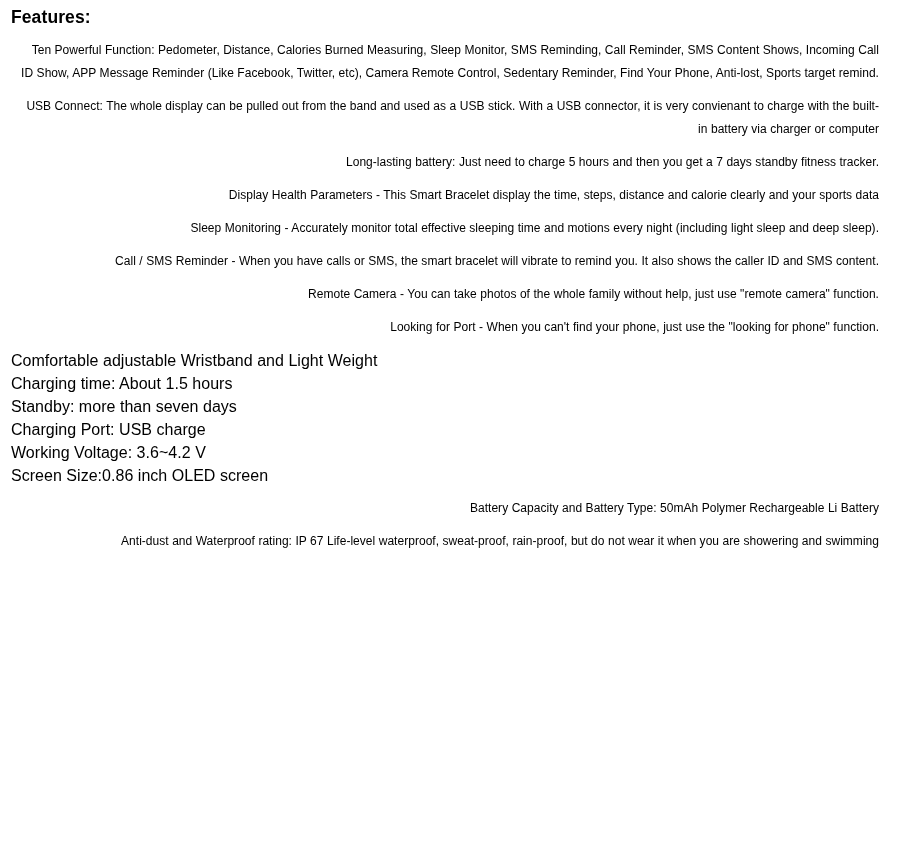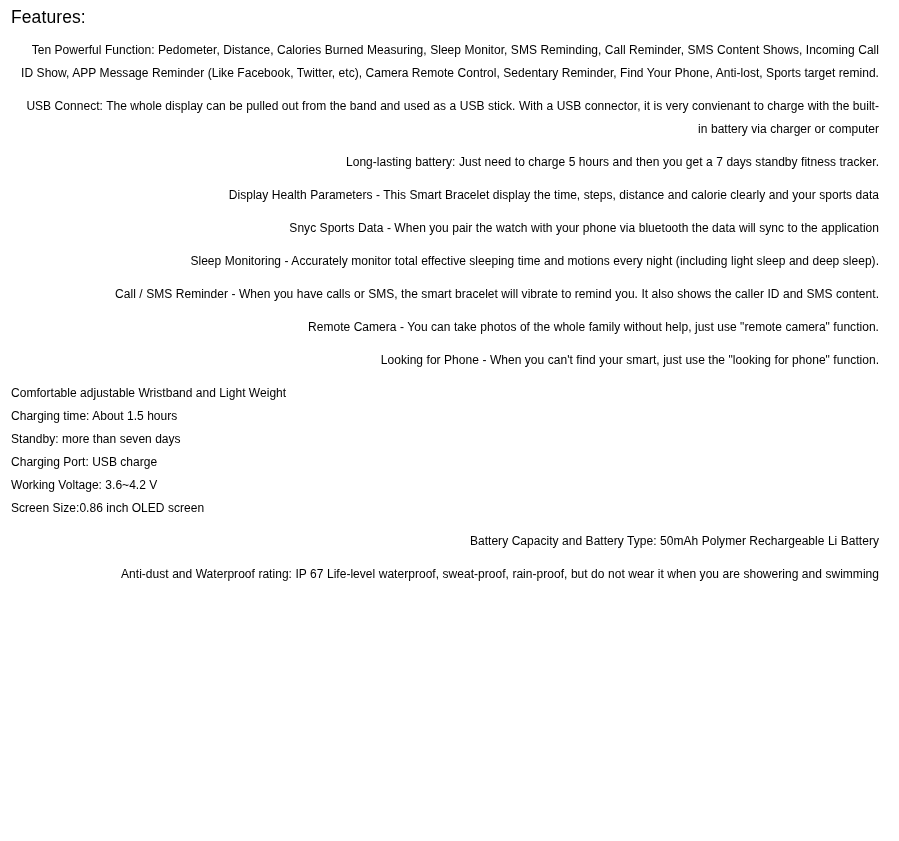--- a/index.html
+++ b/index.html
@@ -13,58 +13,57 @@
     font-family: "Liberation Sans", sans-serif;
     color: #000000;
     overflow: hidden;
   }
   .doc {
     padding: 6px 10px 0 11px;
     box-sizing: border-box;
     width: 899px;
   }
   .heading {
-    font-weight: normal;
+    font-weight: bold;
     font-size: 17.5px;
     line-height: 23px;
     margin: 0;
     letter-spacing: 0.1px;
   }
   .para {
     font-size: 12px;
     line-height: 23px;
     margin: 10px;
     letter-spacing: 0.03px;
     text-align: right;
     word-spacing: 0.1px;
   }
   .spec {
-    font-size: 12px;
+    font-size: 16px;
     line-height: 23px;
     margin: 0;
     letter-spacing: 0.03px;
     white-space: nowrap;
   }
 </style>
 </head>
 <body>
 
 <div class="doc">
 
   <h1 class="heading">Features:</h1>
 
   <p class="para">Ten Powerful Function: Pedometer, Distance, Calories Burned Measuring, Sleep Monitor, SMS Reminding, Call Reminder, SMS Content Shows, Incoming Call ID Show, APP Message Reminder (Like Facebook, Twitter, etc), Camera Remote Control, Sedentary Reminder, Find Your Phone, Anti-lost, Sports target remind.</p>
   <p class="para">USB Connect: The whole display can be pulled out from the band and used as a USB stick. With a USB connector, it is very convienant to charge with the built-in battery via charger or computer</p>
   <p class="para">Long-lasting battery: Just need to charge 5 hours and then you get a 7 days standby fitness tracker.</p>
   <p class="para">Display Health Parameters - This Smart Bracelet display the time, steps, distance and calorie clearly and your sports data</p>
-  <p class="para">Snyc Sports Data - When you pair the watch with your phone via bluetooth the data will sync to the application</p>
   <p class="para">Sleep Monitoring - Accurately monitor total effective sleeping time and motions every night (including light sleep and deep sleep).</p>
   <p class="para">Call / SMS Reminder - When you have calls or SMS, the smart bracelet will vibrate to remind you. It also shows the caller ID and SMS content.</p>
   <p class="para">Remote Camera - You can take photos of the whole family without help, just use "remote camera" function.</p>
-  <p class="para">Looking for Phone - When you can't find your smart, just use the "looking for phone" function.</p>
+  <p class="para">Looking for Port - When you can't find your phone, just use the "looking for phone" function.</p>
 
   <p class="spec">Comfortable adjustable Wristband and Light Weight</p>
   <p class="spec">Charging time: About 1.5 hours</p>
   <p class="spec">Standby: more than seven days</p>
   <p class="spec">Charging Port: USB charge</p>
   <p class="spec">Working Voltage: 3.6~4.2 V</p>
   <p class="spec">Screen Size:0.86 inch OLED screen</p>
 
   <p class="para">Battery Capacity and Battery Type: 50mAh Polymer Rechargeable Li Battery</p>
   <p class="para">Anti-dust and Waterproof rating: IP 67 Life-level waterproof, sweat-proof, rain-proof, but do not wear it when you are showering and swimming</p>

